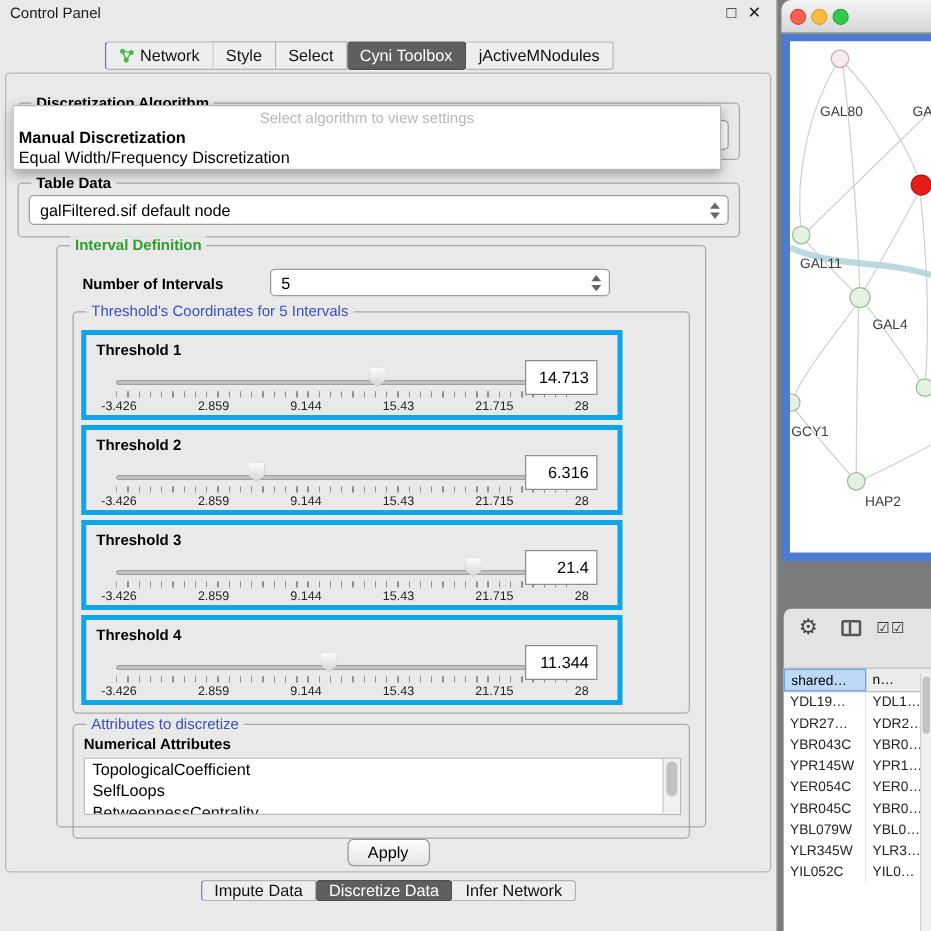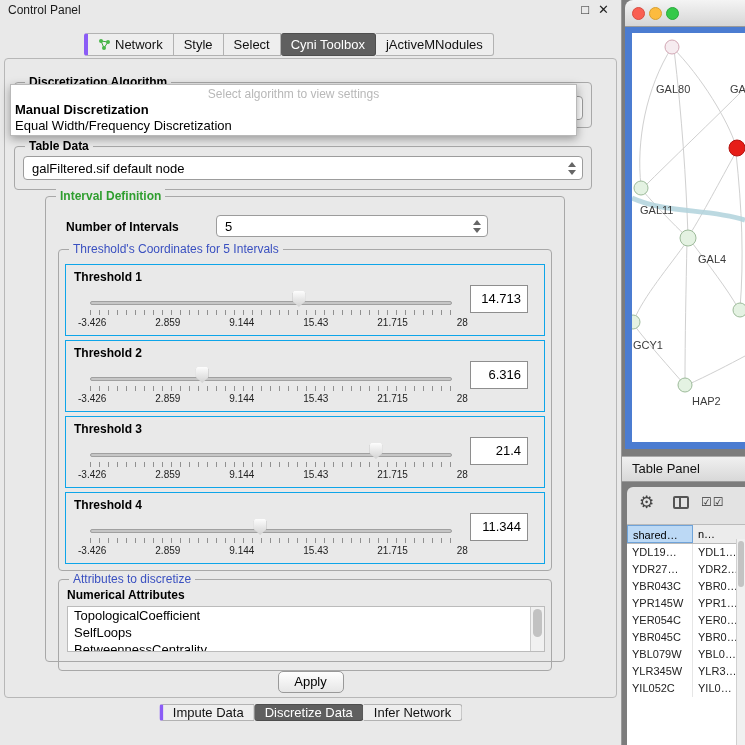--- a/index.html
+++ b/index.html
@@ -10,21 +10,21 @@
   
   .control-panel { position:absolute; left:0; top:0; width:622px; height:745px; background:#e9e9e9; border-right:1px solid #9a9a9a; }
   .cp-titlebar { position:absolute; left:0; top:0; right:0; height:20px;padding-left:34px; }
   .cp-title { position:absolute; left:8px; top:3px; font-size:12px; color:#1a1a1a; }
   .win-btn { position:absolute; top:2px; font-size:13px; color:#222; cursor:default; }
   .float-btn { right:32px; }
   .close-btn { right:12px; font-weight:bold; }
 
   .tabbar { position:absolute; left:84px; top:33px; height:23px; display:flex; }
   .tab { display:flex; align-items:center; gap:4px; padding:0 10px; font-size:13px; background:#eeeeee; border:1px solid #b2b2b2; border-left:none; color:#111; white-space:nowrap; }
-  .tab:first-child { border-left:4px solid #8b5cf6; border-radius:3px 0 0 3px; }
+  .tab:first-child { border-left:1px solid #8b5cf6; border-radius:3px 0 0 3px; }
   .tab:last-child { border-radius:0 3px 3px 0; }
   .tab.selected { background:#5f5f5f; color:#fff; border-color:#4e4e4e; border-radius:3px; }
   .net-icon { width:13px; height:13px; }
 
   .cp-frame { position:absolute; left:4px; top:58px; width:613px; height:640px; border:1px solid #b7b7b7; border-radius:4px; }
 
   .group { position:absolute; border:1px solid #a8a8a8; border-radius:4px; }
   .group-title { position:absolute; top:-8px; left:10px; background:#e9e9e9; padding:0 4px; font-size:12px; font-weight:bold; color:#000; white-space:nowrap; }
   .green-title { color:#2f9e2f; font-weight:bold; }
   .blue-title { color:#3a50c0; font-weight:normal; }
@@ -47,21 +47,21 @@
   .tabledata-group { left:14px; top:146px; width:578px; height:44px; }
   .tabledata-combo { left:8px; top:9px; right:8px; }
 
   .interval-group { left:45px; top:196px; width:520px; height:466px; }
   .noi-label { position:absolute; left:20px; top:23px; font-weight:bold; font-size:12px; }
   .noi-combo { left:170px; top:18px; width:272px; height:22px; }
   .noi-combo .combo-text { top:3px; }
   .noi-combo .stepper { top:4px; }
 
   .thr-group { position:absolute; left:12px; top:52px; width:494px; height:322px; border:1px solid #a8a8a8; border-radius:4px; }
-  .thr-block { position:absolute; left:6px; width:480px; height:72px; border:1px solid #0ea5e9; }
+  .thr-block { position:absolute; left:6px; width:433px; height:72px; border:4px solid #0ea5e9; }
   .b0{top:14px} .b1{top:90px} .b2{top:166px} .b3{top:242px}
   .thr-label { position:absolute; left:8px; top:5px; font-size:12px; font-weight:bold; }
   .slider-wrap { position:absolute; left:24px; top:0; width:362px; height:72px; }
   .track { position:absolute; left:0; right:0; top:36px; height:4px; background:#c6c6c6; border:1px solid #a0a0a0; border-radius:2px; }
   .thumb { position:absolute; top:26px; width:13px; height:16px; transform:translateX(-50%);
            background:linear-gradient(#fdfdfd,#d2d2d2);
            clip-path:polygon(50% 100%,0 62%,0 14%,14% 0,86% 0,100% 14%,100% 62%);
            filter:drop-shadow(0 0 1px rgba(0,0,0,0.55)); }
   .ticks { position:absolute; left:0; right:0; top:45px; height:5px;
            background:repeating-linear-gradient(90deg,#909090 0,#909090 1px,transparent 1px,transparent 9px); }
@@ -96,21 +96,21 @@
   .node-red { fill:#e61e18; stroke:#b31410; }
   .nlabel { font-size:11px; fill:#3c3c3c; }
 
   .tp-bar { position:absolute; left:0; top:456px; width:123px; height:26px; background:linear-gradient(#f0f0f0,#d8d8d8); border-top:1px solid #aaa; border-bottom:1px solid #9a9a9a; font-size:13px; line-height:24px; padding-left:10px; color:#111; }
   .table-window { position:absolute; left:5px; top:487px; width:118px; height:258px; background:#e3e3e3; border-radius:6px 0 0 0; display:flex; flex-direction:column; }
   .tp-toolbar { height:32px; position:relative; }
   .gear { position:absolute; left:12px; top:5px; font-size:17px; color:#444; }
   .cols-icon { position:absolute; left:46px; top:9px; width:16px; height:13px; border:2px solid #555; border-radius:2px; }
   .cols-icon::after { content:""; position:absolute; left:4px; top:0; bottom:0; width:2px; background:#555; }
   .checks { position:absolute; left:74px; top:8px; font-size:12px; color:#333; letter-spacing:1px; }
-  .thead { display:flex; height:20px; margin-top:5px; background:#ececec; border-top:1px solid #bbb; border-bottom:1px solid #bbb; }
+  .thead { display:flex; height:20px; margin-top:15px; background:#ececec; border-top:1px solid #bbb; border-bottom:1px solid #bbb; }
   .th { font-size:11px; line-height:18px; padding-left:5px; white-space:nowrap; overflow:hidden; }
   .th0 { width:66px; background:#bcd9f5; border:1px solid #6fa3d9; }
   .th1 { flex:1; }
   .tbody { flex:1; background:#fff; overflow:hidden; }
   .trow { display:flex; height:17px; font-size:11px; line-height:17px; color:#222; }
   .tcell { padding-left:5px; white-space:nowrap; overflow:hidden; }
   .c0 { width:66px; border-right:1px solid #e6e6e6; }
   .c1 { flex:1; }
   .vscroll { position:absolute; right:0; top:52px; bottom:0; width:9px; background:#f0f0f0; border-left:1px solid #d0d0d0; }
   .vthumb { position:absolute; left:1px; top:2px; width:6px; height:46px; background:#c3c3c3; border-radius:3px; }
@@ -336,23 +336,20 @@
             <text class="nlabel" x="98" y="60">GAL8</text>
             <text class="nlabel" x="8" y="181">GAL11</text>
             <text class="nlabel" x="66" y="230">GAL4</text>
             <text class="nlabel" x="1" y="316">GCY1</text>
             <text class="nlabel" x="60" y="372">HAP2</text>
           </svg>
         </div>
       </div>
     </div>
 
-    <div class="tp-bar">
-      <span>Table Panel</span>
-    </div>
 
     <div class="table-window">
       <div class="tp-toolbar">
         <span class="gear">⚙</span>
         <span class="cols-icon"></span>
         <span class="checks">☑☑</span>
       </div>
       <div class="thead">
         <div class="th th0">shared…</div>
         <div class="th th1">n…</div>

